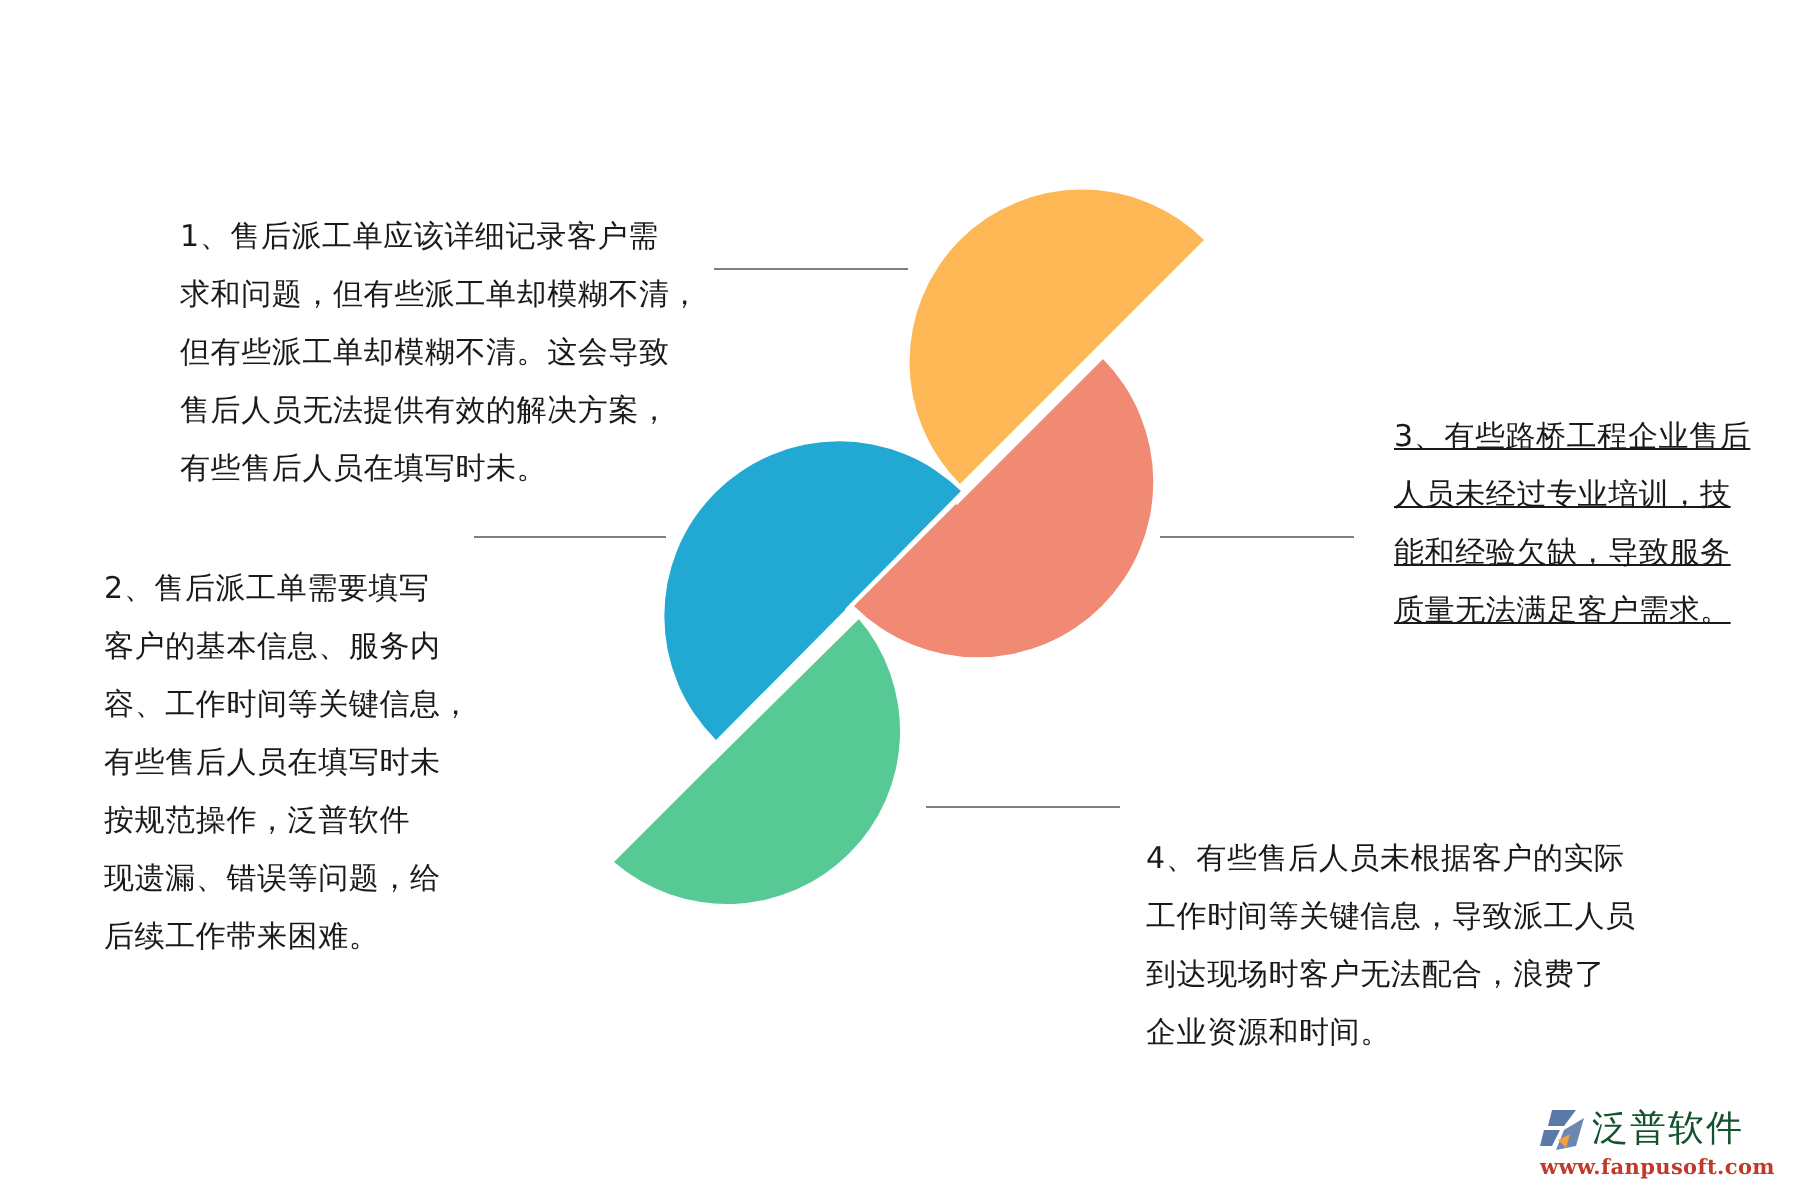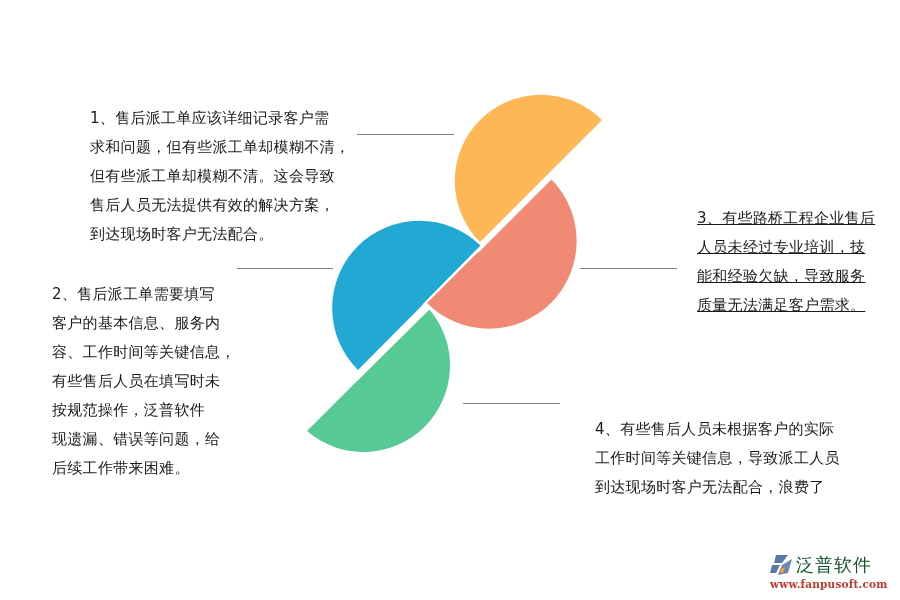--- a/index.html
+++ b/index.html
@@ -22,21 +22,21 @@
       letter-spacing: 0.3px;
       margin-top: 44px;
     }
     .text-block .line {
       display: block;
       white-space: nowrap;
     }
     #block-1 { left: 90px; top: 60px; }
     #block-2 { left: 52px; top: 236px; }
     #block-3 { left: 697px; top: 160px; text-decoration: underline; }
-    #block-4 { left: 595px; top: 371px; }
+    #block-4 { left: 573px; top: 371px; }
 
     .connector {
       position: absolute;
       height: 1px;
       background: #808080;
     }
     #connector-1 { left: 357px; top: 134px; width: 97px; }
     #connector-2 { left: 237px; top: 268px; width: 96px; }
     #connector-3 { left: 580px; top: 268px; width: 97px; }
     #connector-4 { left: 463px; top: 403px; width: 97px; }
@@ -108,21 +108,21 @@
 <div class="connector" id="connector-1"></div>
 <div class="connector" id="connector-2"></div>
 <div class="connector" id="connector-3"></div>
 <div class="connector" id="connector-4"></div>
 
 <div class="text-block" id="block-1">
   <span class="line">1、售后派工单应该详细记录客户需</span>
   <span class="line">求和问题，但有些派工单却模糊不清，</span>
   <span class="line">但有些派工单却模糊不清。这会导致</span>
   <span class="line">售后人员无法提供有效的解决方案，</span>
-  <span class="line">到达现场时客户无法配合。</span>
+  <span class="line">有些售后人员在填写时未。</span>
 </div>
 
 <div class="text-block" id="block-2">
   <span class="line">2、售后派工单需要填写</span>
   <span class="line">客户的基本信息、服务内</span>
   <span class="line">容、工作时间等关键信息，</span>
   <span class="line">有些售后人员在填写时未</span>
   <span class="line">按规范操作，泛普软件</span>
   <span class="line">现遗漏、错误等问题，给</span>
   <span class="line">后续工作带来困难。</span>
@@ -132,20 +132,21 @@
   <span class="line">3、有些路桥工程企业售后</span>
   <span class="line">人员未经过专业培训，技</span>
   <span class="line">能和经验欠缺，导致服务</span>
   <span class="line">质量无法满足客户需求。</span>
 </div>
 
 <div class="text-block" id="block-4">
   <span class="line">4、有些售后人员未根据客户的实际</span>
   <span class="line">工作时间等关键信息，导致派工人员</span>
   <span class="line">到达现场时客户无法配合，浪费了</span>
+  <span class="line">企业资源和时间。</span>
 </div>
 
 <div id="logo">
   <svg id="logo-icon" viewBox="0 0 26 24" xmlns="http://www.w3.org/2000/svg">
     <path d="M 8 2 L 20 2 L 14 10 L 6 10 Z" fill="#5a79a8"></path>
     <path d="M 4 12 L 12 12 L 8 20 L 2 20 Z" fill="#5a79a8"></path>
     <path d="M 14 12 L 24 6 L 20 20 L 10 22 Z" fill="#6d87b3"></path>
     <path d="M 11 17 L 17 14 L 15 21 Z" fill="#f0a040"></path>
   </svg>
   <span id="logo-name">泛普软件</span>

